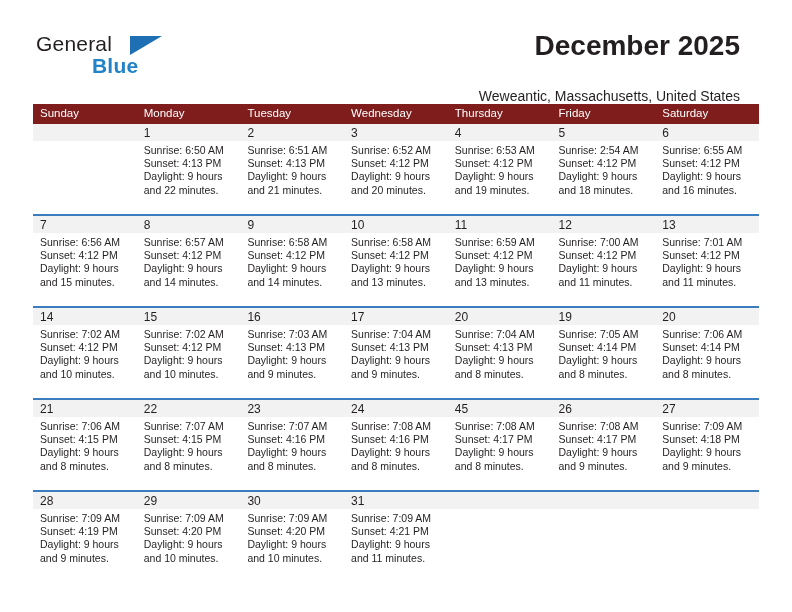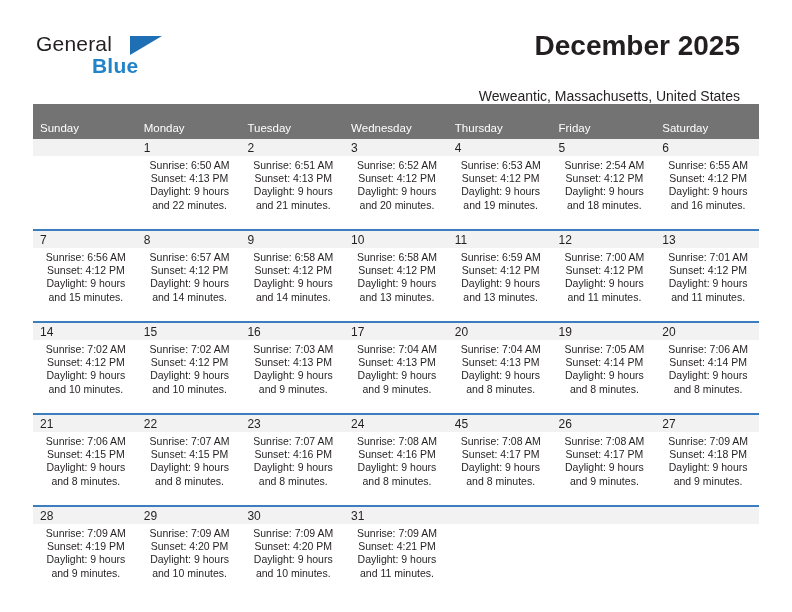--- a/index.html
+++ b/index.html
@@ -89,26 +89,26 @@
   
   .calendar {
     position: absolute;
     left: 33px;
     top: 104px;
     width: 726px;
     border-collapse: collapse;
     table-layout: fixed;
   }
   .calendar th {
-    background: #737373;
+    background: #7f1d1d;
     color: #ffffff;
     font-size: 11.5px;
     font-weight: normal;
     text-align: left;
-    padding: 18px 0 5px 7px;
+    padding: 3px 0 5px 7px;
     height: 11px;
     border: none;
   }
   .calendar col {
     width: 103.71px;
   }
   .wk-row > td {
     vertical-align: top;
     padding: 0;
     border-top: 2px solid #3b7dbf;
@@ -135,21 +135,20 @@
     line-height: 15px;
   }
   .cell.empty .daynum-band {
     background: #f2f2f2;
   }
   .lines {
     padding: 3px 5px 0 7px;
     font-size: 10.5px;
     line-height: 13.2px;
     color: #231f20;
-    text-align: center;
   }
   .lines div {
     white-space: nowrap;
   }
 </style>
 </head>
 <body>
 
 <div class="page">
 

